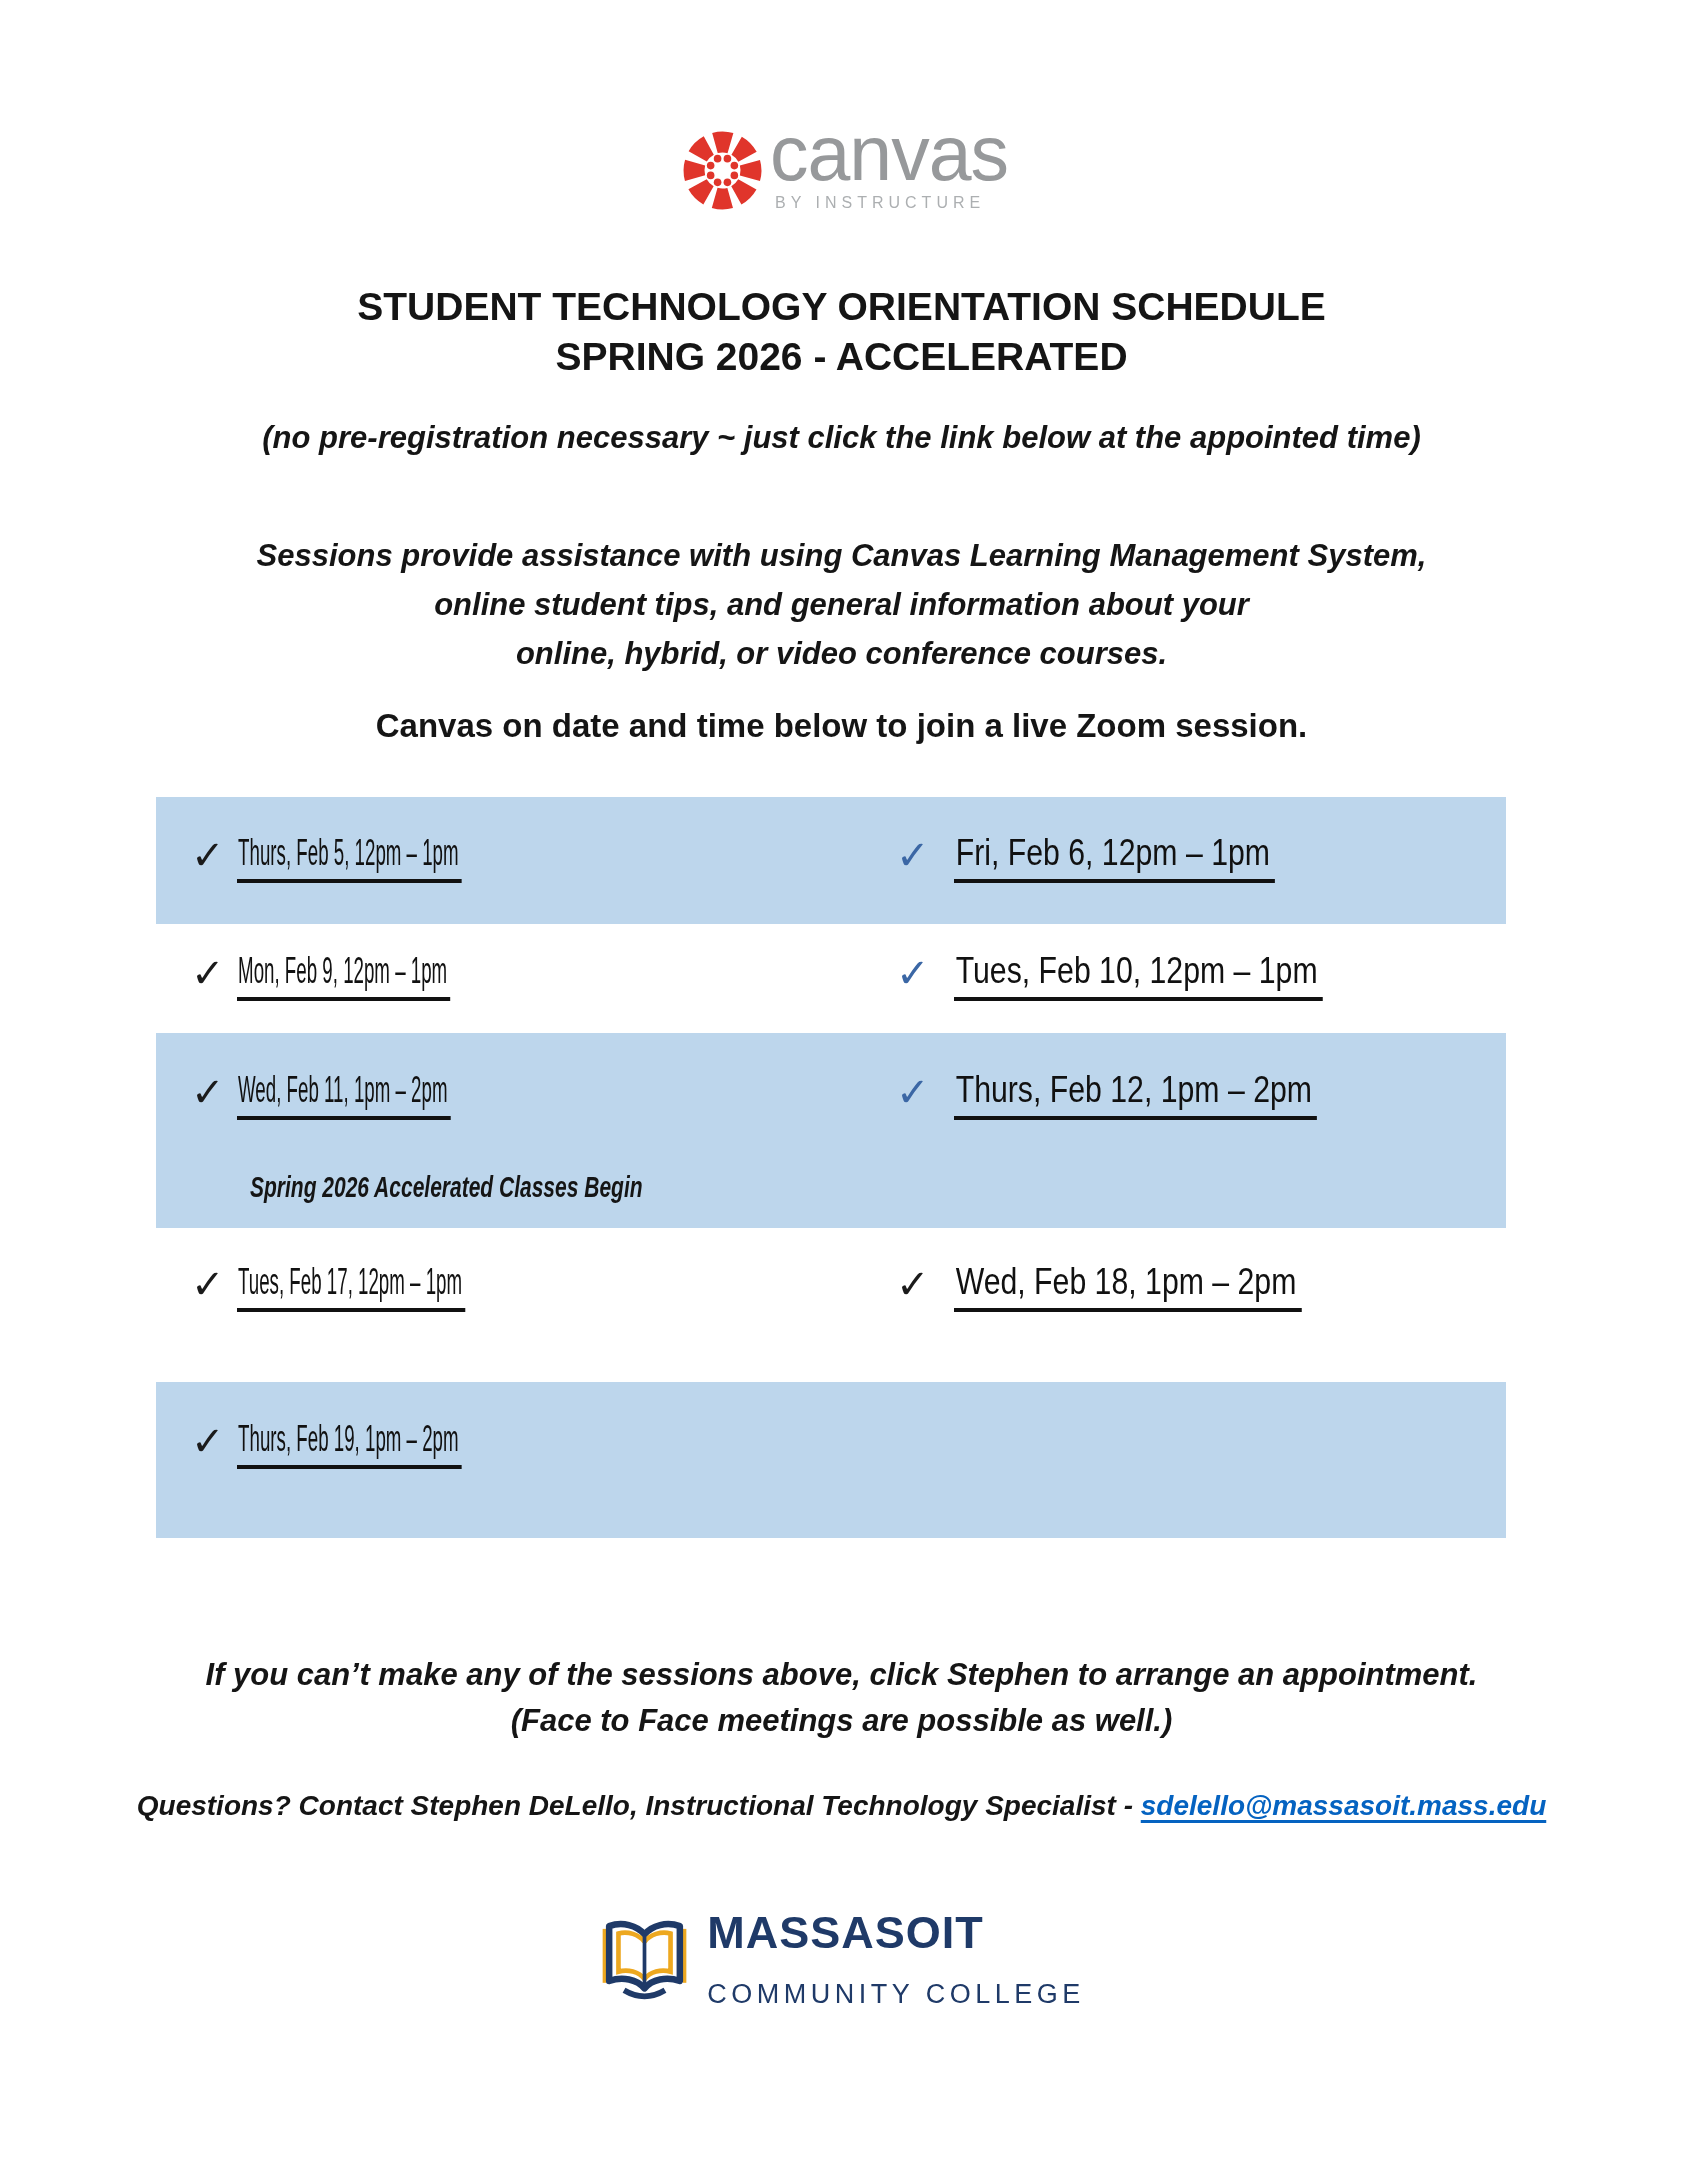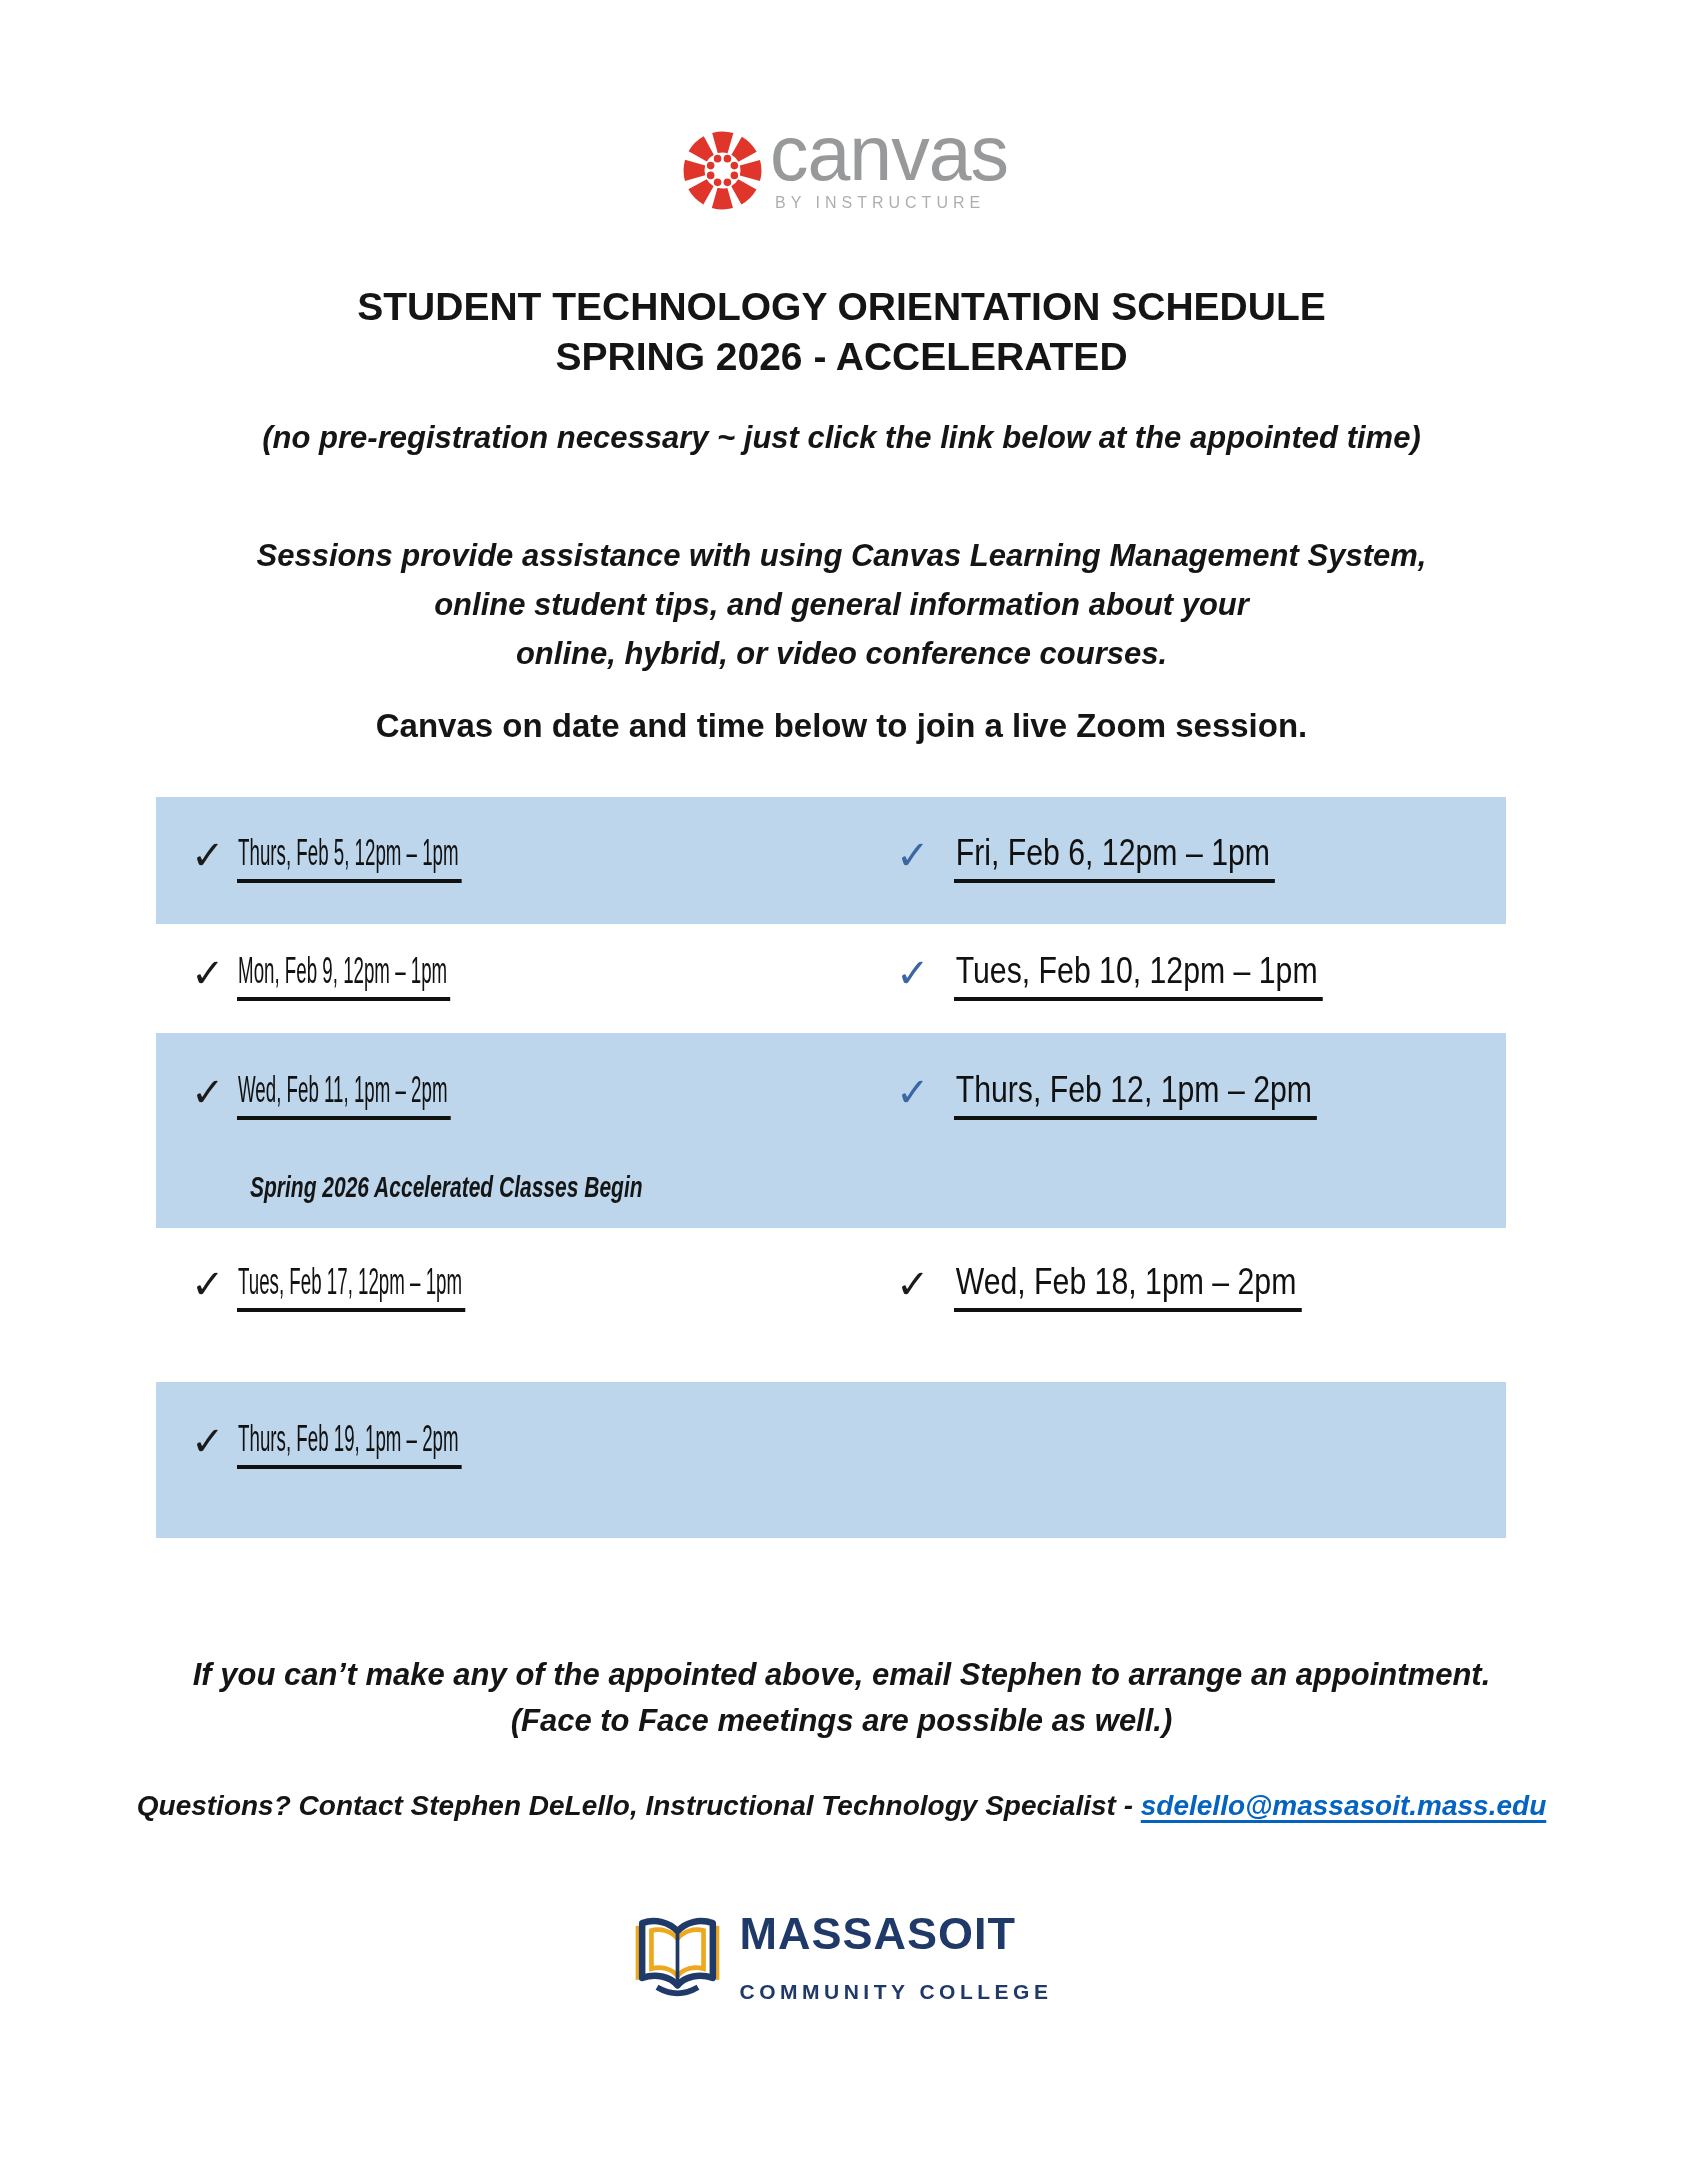--- a/index.html
+++ b/index.html
@@ -46,21 +46,21 @@
   
   .closing1{top:1657px;font-weight:bold;font-style:italic;font-size:31px;}
   .closing2{top:1703px;font-weight:bold;font-style:italic;font-size:31px;}
   .contact{top:1790px;font-weight:bold;font-style:italic;font-size:28px;}
   .email-link{color:var(--link-blue);text-decoration:underline;text-decoration-thickness:2.5px;text-underline-offset:5px;cursor:pointer;}
   
   .mcc-logo{position:absolute;top:1911px;left:0;width:100%;display:flex;justify-content:center;align-items:center;gap:16px;}
   .mcc-logo svg{width:93px;height:93px;}
   .mcc-text{display:flex;flex-direction:column;gap:20px;}
   .mcc-name{font-weight:bold;font-size:45px;line-height:44px;color:var(--navy);letter-spacing:1px;}
-  .mcc-sub{font-weight:bold;font-size:21px;color:var(--navy);letter-spacing:4.5px;margin-top:4px;}
+  .mcc-sub{font-weight:normal;font-size:27px;color:var(--navy);letter-spacing:4.5px;margin-top:4px;}
 </style>
 </head>
 <body>
 
 <div class="page">
 
   <div class="canvas-logo">
     <svg viewBox="0 0 100 100">
       <circle cx="50" cy="50" r="30" fill="none" stroke="#E0352B" stroke-width="22" stroke-dasharray="16.5 7.06" transform="rotate(-15.75 50 50)"></circle>
       <circle cx="62.47" cy="44.83" r="4" fill="#E0352B"></circle>
@@ -140,21 +140,21 @@
     </div>
   </div>
 
   <div class="sched-row row5">
     <div class="slot left">
       <span class="check black">✓</span>
       <a class="slink narrow">Thurs, Feb 19, 1pm – 2pm</a>
     </div>
   </div>
 
-  <div class="center-line closing1">If you can’t make any of the appointed above, email Stephen to arrange an appointment.</div>
+  <div class="center-line closing1">If you can’t make any of the sessions above, click Stephen to arrange an appointment.</div>
   <div class="center-line closing2">(Face to Face meetings are possible as well.)</div>
 
   <div class="center-line contact">
     <span>Questions?  Contact Stephen DeLello, Instructional Technology Specialist - </span>
     <a class="email-link">sdelello@massasoit.mass.edu</a>
   </div>
 
   <div class="mcc-logo">
     <svg viewBox="0 0 100 100">
       <path d="M7,16 L7,74" stroke="#EDA820" stroke-width="4" fill="none"></path>

